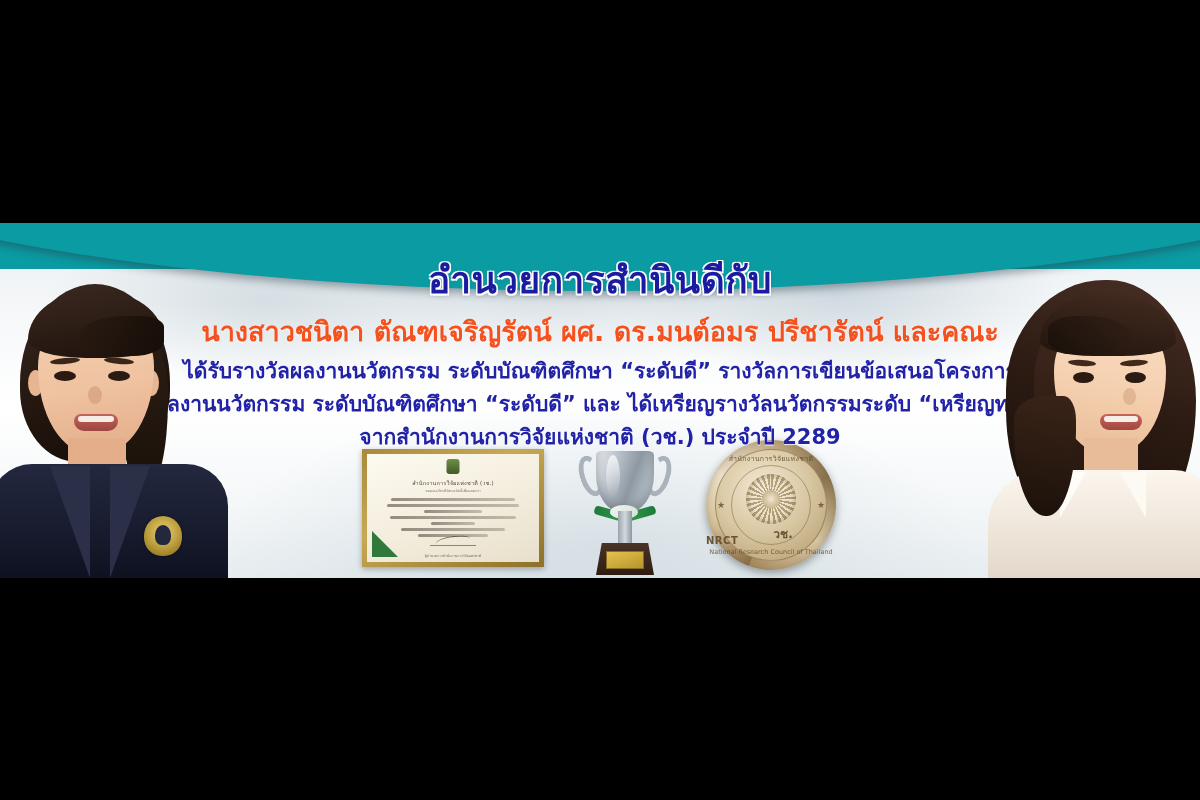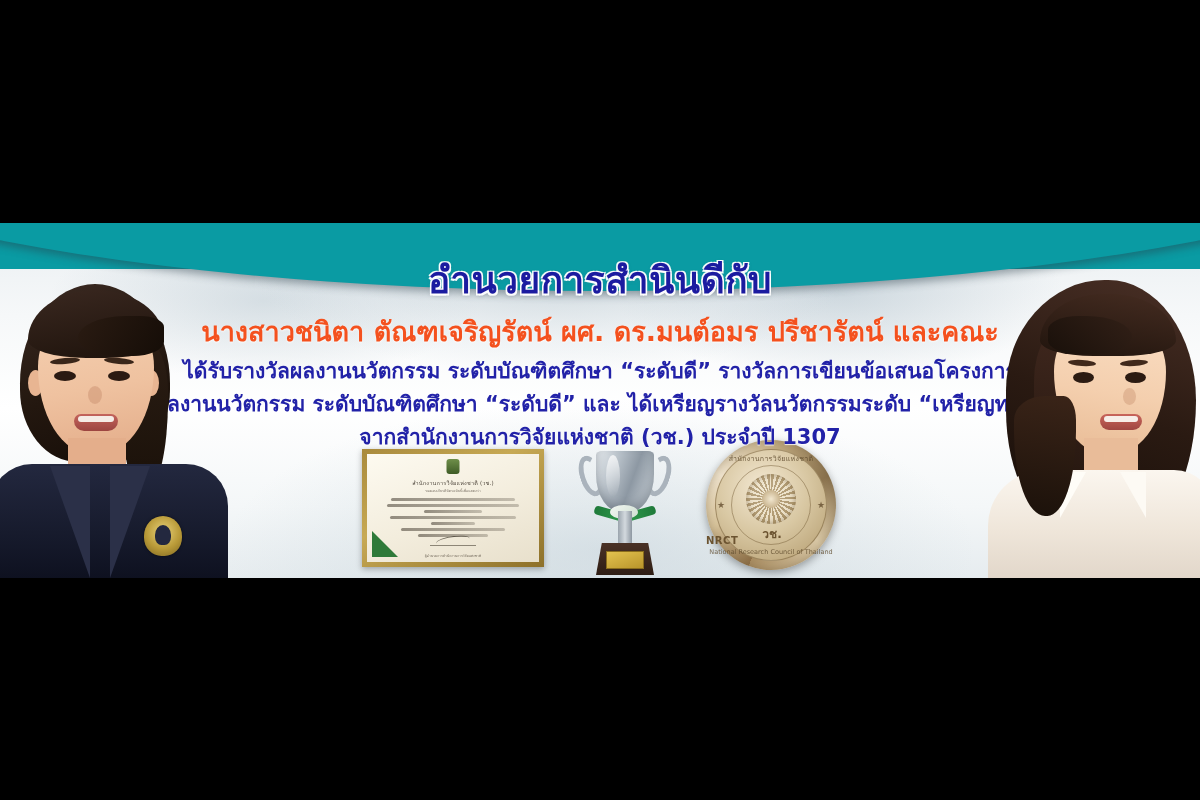--- a/index.html
+++ b/index.html
@@ -339,21 +339,21 @@
   }
   .md-emblem:after{
     content:""; position:absolute; left:16px; top:16px; width:18px; height:18px;
     border-radius:50%; background:radial-gradient(circle,#f2e7cf,#b9a075);
   }
   .md-top-text{
     position:absolute; left:0; top:13px; width:130px; text-align:center;
     font-size:7px; color:rgba(92,72,42,.85); letter-spacing:.3px;
   }
   .md-code{
-    position:absolute; left:1px; top:84px; width:130px; text-align:center;
+    position:absolute; left:12px; top:84px; width:130px; text-align:center;
     font-size:12px; font-weight:bold; color:#6b5330;
   }
   .md-nrct{
     position:absolute; left:0; top:95px; width:130px; text-align:left;
     font-size:10px; font-weight:bold; color:#6b5330; letter-spacing:.5px;
   }
   .md-bottom-text{
     position:absolute; left:0; top:108px; width:130px; text-align:center;
     font-size:6.5px; color:rgba(92,72,42,.8);
   }
@@ -420,21 +420,21 @@
         <div class="md-bottom-text">National Research Council of Thailand</div>
       </div>
 
     </div>
 
     <div class="textblock">
       <div class="headline">อำนวยการสำนินดีกับ</div>
       <div class="nameline">นางสาวชนิตา ตัณฑเจริญรัตน์ ผศ. ดร.มนต์อมร ปรีชารัตน์ และคณะ</div>
       <div class="body-line bl1">ได้รับรางวัลผลงานนวัตกรรม ระดับบัณฑิตศึกษา “ระดับดี” รางวัลการเขียนข้อเสนอโครงการ</div>
       <div class="body-line bl2">ผลงานนวัตกรรม ระดับบัณฑิตศึกษา “ระดับดี” และ ได้เหรียญรางวัลนวัตกรรมระดับ “เหรียญทอง”</div>
-      <div class="body-line bl3">จากสำนักงานการวิจัยแห่งชาติ (วช.) ประจำปี 1307</div>
+      <div class="body-line bl3">จากสำนักงานการวิจัยแห่งชาติ (วช.) ประจำปี 2289</div>
     </div>
 
     <div class="person person-left">
       <div class="pl-hair-back"></div>
       <div class="pl-hair-tail"></div>
       <div class="pl-ear pl-ear-l"></div>
       <div class="pl-ear pl-ear-r"></div>
       <div class="pl-face"></div>
       <div class="pl-fringe"></div>
       <div class="pl-brow pl-brow-l"></div>

